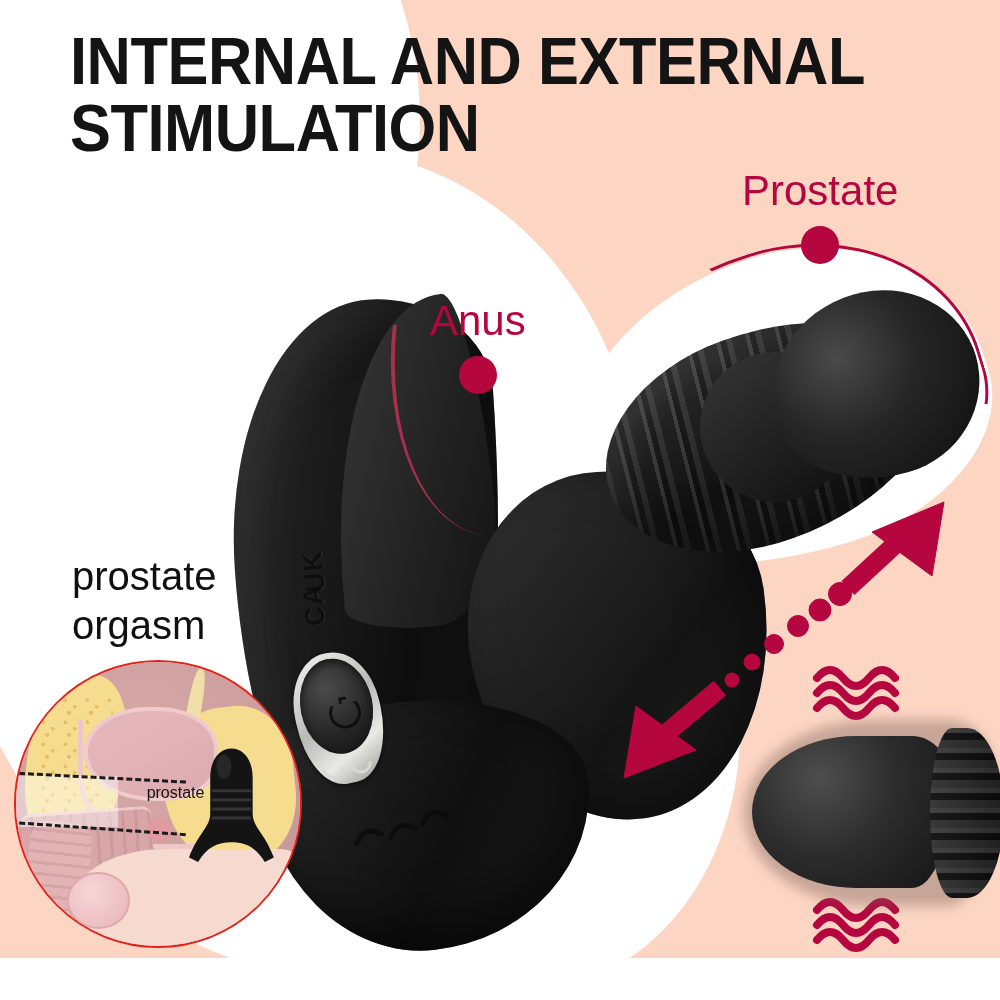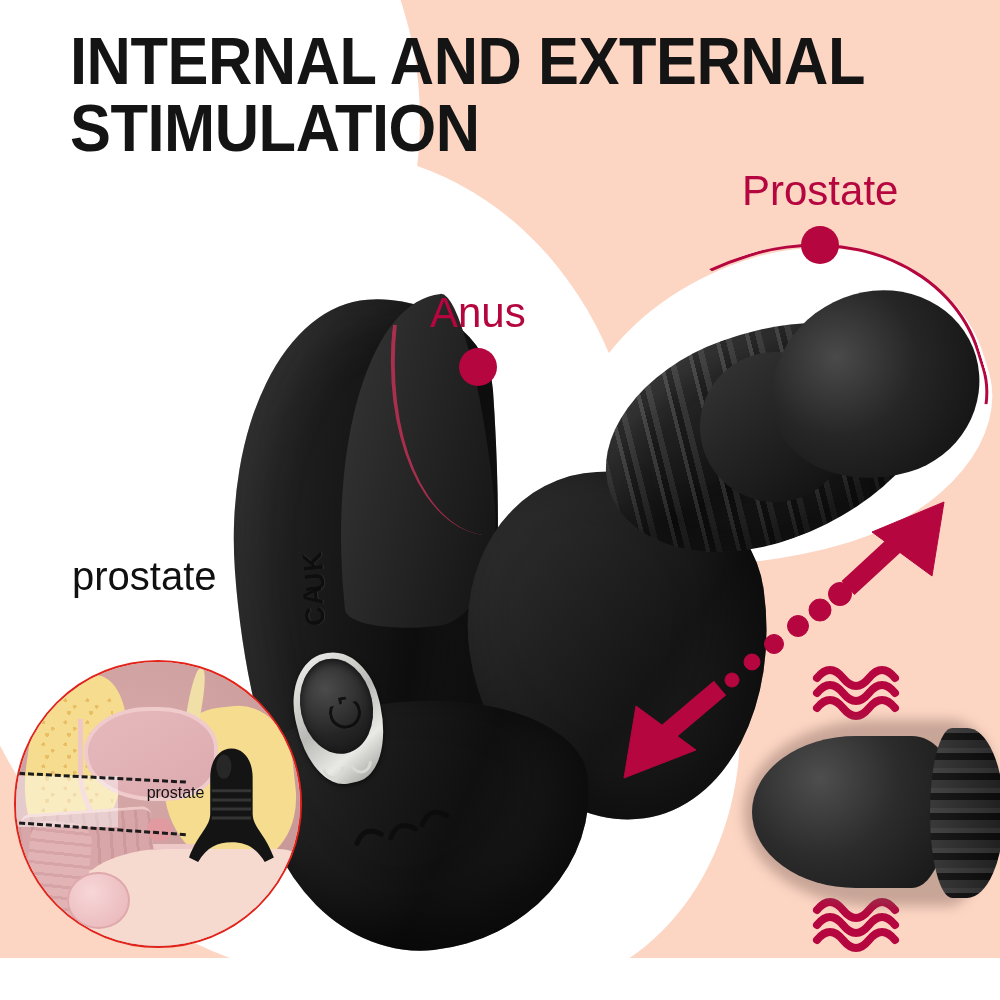--- a/index.html
+++ b/index.html
@@ -60,21 +60,21 @@
   .callout .ctext{
     color:var(--crimson,#B5063F);
     font-family:"Liberation Sans",sans-serif;
     font-weight:400;font-size:42px;line-height:1;white-space:nowrap;
   }
   .callout .cdot{
     width:38px;height:38px;border-radius:50%;
     background:var(--crimson,#B5063F);margin:14px auto 0;
   }
   #callout-prostate{left:742px;top:170px;}
-  #callout-anus{left:430px;top:292px;}
+  #callout-anus{left:430px;top:300px;}
   .anus-leader{
     position:absolute;left:382px;top:330px;width:110px;height:200px;
     border-left:4px solid #C03055;
     border-radius:0 0 0 100%;
     transform:rotate(6deg);opacity:.85;
   }
   
   .left-copy{
     position:absolute;left:72px;top:552px;
     font-family:"Liberation Sans",sans-serif;
@@ -333,20 +333,21 @@
   </div>
 
   <div class="callout" id="callout-anus">
     <div class="ctext">Anus</div>
     <div class="cdot"></div>
   </div>
   <div class="anus-leader"></div>
 
   <div class="left-copy">
     <span>prostate</span>
+    <span>orgasm</span>
   </div>
 
   <div class="anatomy">
     <div class="an-layer an-body"></div>
     <div class="an-layer an-fat1"></div>
     <div class="an-layer an-fat2"></div>
     <div class="an-layer an-fatspeck"></div>
     <div class="an-layer an-bone"></div>
     <div class="an-layer an-bladder"></div>
     <div class="an-layer an-duct"></div>

